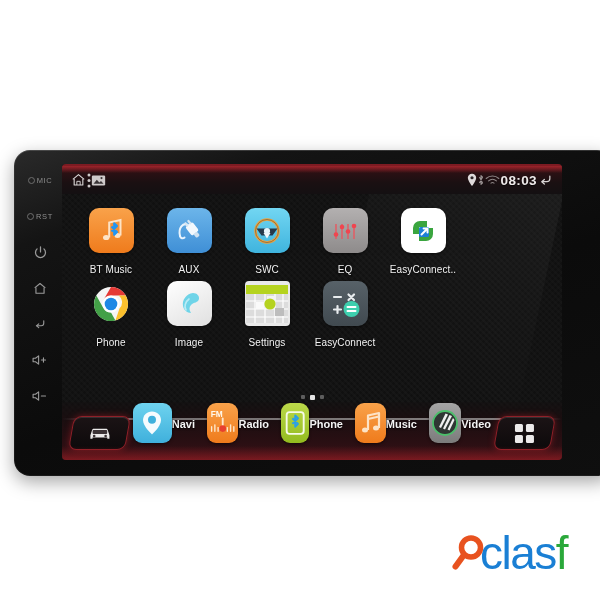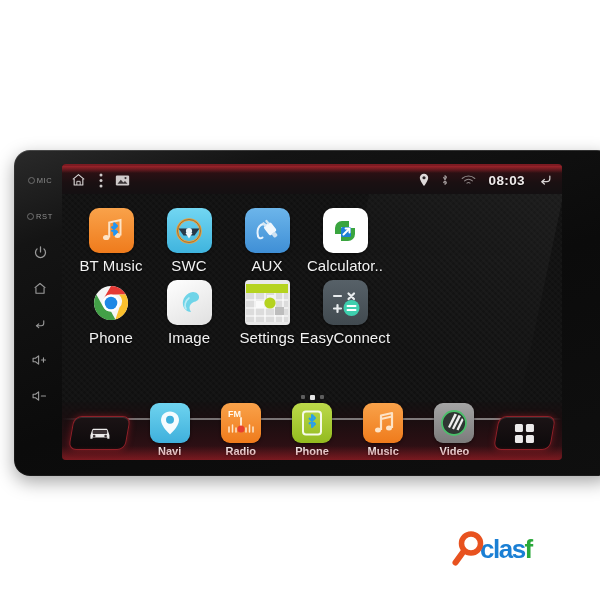--- a/index.html
+++ b/index.html
@@ -68,21 +68,21 @@
     border-top:2px solid #7d1b22;
     display:flex;align-items:center;justify-content:space-between;
     padding:0 8px;box-sizing:border-box;
     z-index:4;
   }
   #statusbar:before{
     content:"";position:absolute;left:0;right:0;top:0;height:7px;
     background:linear-gradient(180deg,rgba(190,40,48,.75),rgba(120,20,26,0));
     pointer-events:none;
   }
-  .sb-left,.sb-right{display:flex;align-items:center;gap:12px;position:relative;}
+  .sb-left,.sb-right{display:flex;align-items:center;gap:0;position:relative;}
   .sb-ico{color:#d8d4d4;display:flex;align-items:center;}
   .sb-time{
     color:#efeaea;font-size:13.5px;letter-spacing:.4px;font-weight:600;
     text-shadow:0 1px 1px rgba(0,0,0,.7);
   }
   .sb-small{color:#b9b2b2;}
 
   
   #apps{
     position:absolute;left:0;top:30px;right:0;bottom:58px;
@@ -92,21 +92,21 @@
   .app{
     width:78px;display:flex;flex-direction:column;align-items:center;
     padding-top:6px;
   }
   .app-ico{
     width:45px;height:45px;border-radius:10px;
     display:flex;align-items:center;justify-content:center;
     box-shadow:0 1px 3px rgba(0,0,0,.5);position:relative;overflow:hidden;
   }
   .app-lbl{
-    margin-top:4px;color:#f2f2f2;font-size:15px;letter-spacing:.1px;
+    margin-top:11px;color:#f2f2f2;font-size:10px;letter-spacing:.1px;
     text-shadow:0 1px 2px rgba(0,0,0,.85);white-space:nowrap;
   }
   #page-dots{
     position:absolute;left:0;right:0;bottom:2px;display:flex;justify-content:center;gap:5px;
   }
   #page-dots i{width:4px;height:4px;border-radius:1px;background:#5d5d5d;display:block;}
   #page-dots i.on{background:#e6e6e6;width:5px;height:5px;}
 
   
   #dock{
@@ -133,30 +133,30 @@
   #dock-car svg{transform:skewX(10deg);}
   #dock-apps{right:9px;transform:skewX(-10deg);}
   #dock-apps .gridico{transform:skewX(10deg);}
   .gridico{display:grid;grid-template-columns:8px 8px;grid-template-rows:8px 8px;gap:2.5px;}
   .gridico b{background:#eceaea;border-radius:1.5px;display:block;}
 
   #dock-items{
     position:absolute;left:78px;right:78px;top:0;bottom:0;
     display:flex;align-items:flex-start;justify-content:center;gap:12px;padding-top:1px;
   }
-  .dock-item{width:62px;display:flex;flex-direction:column;align-items:center;text-align:right;}
+  .dock-item{width:62px;display:flex;flex-direction:row;align-items:center;text-align:right;}
   .dock-ico{
     width:40px;height:40px;border-radius:9px;display:flex;align-items:center;justify-content:center;
     box-shadow:0 1px 3px rgba(0,0,0,.55);position:relative;overflow:hidden;
   }
   .dock-lbl{margin-top:2px;color:#f4f4f4;font-size:11px;font-weight:600;text-shadow:0 1px 2px rgba(0,0,0,.9);}
 
   
   #logo{position:absolute;left:452px;top:530px;display:flex;align-items:center;}
-  #logo .word{font-size:26px;font-weight:bold;letter-spacing:-1.5px;line-height:1;}
+  #logo .word{font-size:46px;font-weight:normal;letter-spacing:-1.5px;line-height:1;}
   #logo .c-blue{color:#1a7fd4;}
   #logo .c-green{color:#2aa83a;}
   #mag{position:relative;width:34px;height:38px;margin-right:-6px;}
 </style>
 </head>
 <body>
 
 <div id="stage">
 
   <div id="device">
@@ -279,64 +279,81 @@
               <svg width="34" height="34" viewBox="0 0 34 34" fill="none">
                 <path d="M9 23.5 a3.2 2.6 0 1 0 6.4 0 a3.2 2.6 0 1 0 -6.4 0" fill="#fde3c6"></path>
                 <path d="M20.5 21.5 a3 2.5 0 1 0 6 0 a3 2.5 0 1 0 -6 0" fill="#fde3c6"></path>
                 <path d="M15.2 23.5 V8.5 L26.5 6 V21.5" stroke="#fde3c6" stroke-width="2" fill="none"></path>
                 <g stroke="#2196f3" stroke-width="2.1" fill="none" stroke-linejoin="round">
                   <path d="M17.5 12.5 L23 18 L20.2 20.8 V9.2 L23 12 L17.5 17.5"></path>
                 </g>
               </svg>
             </div>
             <div class="app-lbl">BT Music</div>
-          </div>
-
-          <div class="app">
-            <div class="app-ico" style="background:linear-gradient(180deg,#72d6f2,#3fb4de);">
-              <svg width="34" height="34" viewBox="0 0 34 34" fill="none">
-                <circle cx="17" cy="17" r="11.5" fill="none" stroke="#f0a23a" stroke-width="2.6"></circle>
-                <circle cx="17" cy="17" r="11.5" fill="none" stroke="#2b3a45" stroke-width="1" opacity=".45"></circle>
-                <path d="M6.5 14.5 H27.5 L22.5 21.5 H11.5 Z" fill="#27394a"></path>
-                <path d="M13.5 19 L17 24.5 L20.5 19 Z" fill="#f3f8fb"></path>
-                <circle cx="17" cy="17" r="3.1" fill="#e8f4fa"></circle>
-              </svg>
-            </div>
-            <div class="app-lbl">SWC</div>
           </div>
 
           <div class="app">
             <div class="app-ico" style="background:linear-gradient(180deg,#6cb5ea,#3f8fd6);">
               <svg width="34" height="34" viewBox="0 0 34 34" fill="none">
                 <path d="M8 22 C6 14 11 8 16 11" stroke="#e9f4fd" stroke-width="2" fill="none" stroke-linecap="round"></path>
                 <path d="M8 22 C8.5 24.5 11 25 12.5 23.5" stroke="#e9f4fd" stroke-width="2" fill="none" stroke-linecap="round"></path>
                 <g transform="rotate(-38 21 16)">
                   <rect x="16.5" y="9" width="9" height="11" rx="2" fill="#f2f8fd"></rect>
                   <rect x="18" y="5" width="2.3" height="5" rx="1" fill="#d7e6f2"></rect>
                   <rect x="21.8" y="5" width="2.3" height="5" rx="1" fill="#d7e6f2"></rect>
                   <rect x="18.8" y="19.5" width="4.4" height="5" rx="1.4" fill="#cfe1f0"></rect>
                 </g>
               </svg>
             </div>
             <div class="app-lbl">AUX</div>
           </div>
 
-
+          <div class="app">
+            <div class="app-ico" style="background:linear-gradient(180deg,#72d6f2,#3fb4de);">
+              <svg width="34" height="34" viewBox="0 0 34 34" fill="none">
+                <circle cx="17" cy="17" r="11.5" fill="none" stroke="#f0a23a" stroke-width="2.6"></circle>
+                <circle cx="17" cy="17" r="11.5" fill="none" stroke="#2b3a45" stroke-width="1" opacity=".45"></circle>
+                <path d="M6.5 14.5 H27.5 L22.5 21.5 H11.5 Z" fill="#27394a"></path>
+                <path d="M13.5 19 L17 24.5 L20.5 19 Z" fill="#f3f8fb"></path>
+                <circle cx="17" cy="17" r="3.1" fill="#e8f4fa"></circle>
+              </svg>
+            </div>
+            <div class="app-lbl">SWC</div>
+          </div>
+
+
+          <div class="app">
+            <div class="app-ico" style="background:linear-gradient(180deg,#b3b0b0,#8e8b8b);">
+              <svg width="34" height="34" viewBox="0 0 34 34" fill="none" stroke="#e35b63" stroke-width="1.5">
+                <path d="M8 10 V25"></path>
+                  <path d="M14 10 V25"></path>
+                  <path d="M20 10 V25"></path>
+                  <path d="M26 10 V25"></path>
+                <g fill="#f0454f" stroke="none">
+                  <circle cx="8" cy="20.5" r="2.3"></circle>
+                    <circle cx="14" cy="13" r="2.3"></circle>
+                  <circle cx="20" cy="17.5" r="2.3"></circle>
+                    <circle cx="26" cy="12" r="2.3"></circle>
+                </g>
+              </svg>
+            </div>
+            <div class="app-lbl">EQ</div>
+          </div>
 
           <div class="app">
             <div class="app-ico" style="background:#ffffff;">
               <svg width="32" height="32" viewBox="0 0 32 32" fill="none">
                 <path d="M6 13 a7 7 0 0 1 7-7 h7 v6 h-7 a1 1 0 0 0 -1 1 v6 H6 Z" fill="#3aa53f"></path>
                 <path d="M26 19 a7 7 0 0 1 -7 7 h-7 v-6 h7 a1 1 0 0 0 1-1 v-6 h6 Z" fill="#3aa53f"></path>
                 <rect x="12" y="12" width="10" height="10" rx="1.6" fill="#1d7fd6"></rect>
                 <path d="M14.5 19.5 L20 14" stroke="#fff" stroke-width="2" stroke-linecap="round"></path>
                 <path d="M16.6 13.6 H20.5 V17.5" stroke="#fff" stroke-width="2" stroke-linecap="round" stroke-linejoin="round" fill="none"></path>
               </svg>
             </div>
-            <div class="app-lbl">Calculator..</div>
+            <div class="app-lbl">EasyConnect..</div>
           </div>
         </div>
 
         <div class="app-row">
 
           <div class="app">
             <div class="app-ico" style="background:transparent;box-shadow:none;">
               <svg width="44" height="44" viewBox="0 0 44 44">
                 <circle cx="22" cy="22" r="17" fill="#f5f5f5"></circle>
                 <path d="M22 5 A17 17 0 0 1 36.7 13.5 L22 13.5 A8.5 8.5 0 0 0 14.3 18.2 Z" fill="#e53935"></path>

